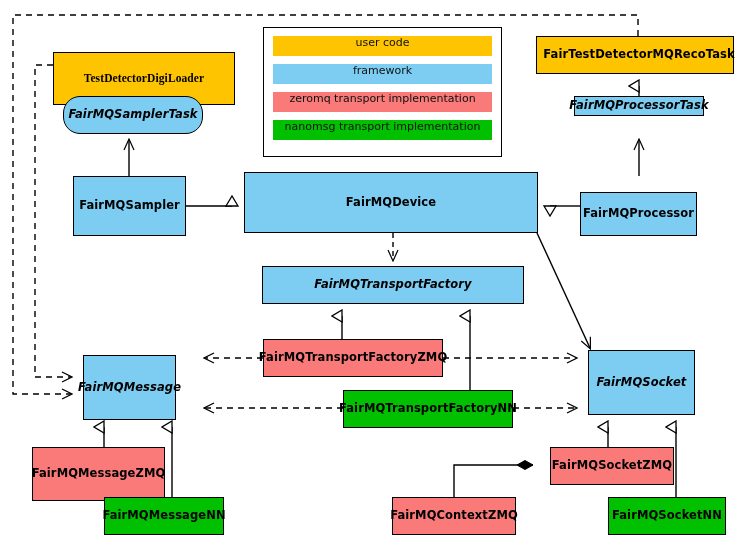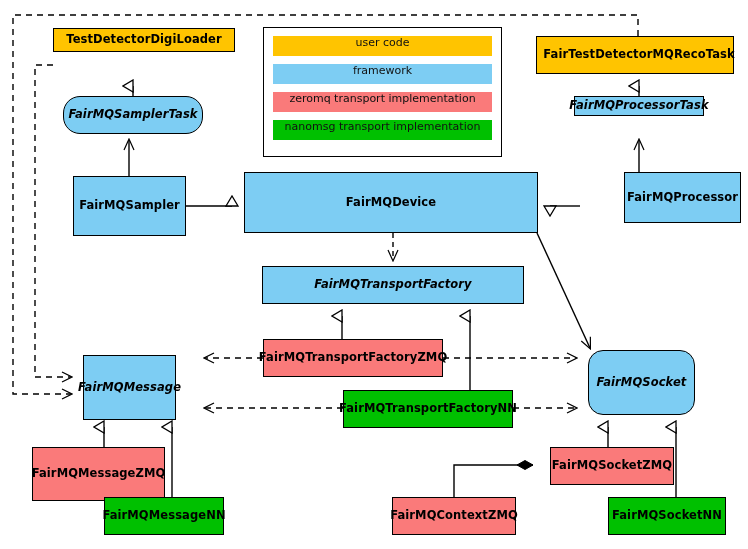--- a/index.html
+++ b/index.html
@@ -140,54 +140,54 @@
     </div>
     <div class="legend-row" style="background:#FA7A7A">
       <span>zeromq transport implementation</span>
     </div>
     <div class="legend-row" style="background:#00C000">
       <span>nanomsg transport implementation</span>
     </div>
   </div>
 
   <div id="nodes-layer">
-      <div class="node c-user" style="left: 53px; top: 28px; width: 182px; height: 24px;">
+      <div class="node c-user" style="left: 53px; top: 52px; width: 182px; height: 53px; font-family: Liberation Serif, serif;">
         <span>TestDetectorDigiLoader</span>
       </div>
       <div class="node c-user" style="left: 536px; top: 36px; width: 198px; height: 38px; padding-left: 8px;">
         <span>FairTestDetectorMQRecoTask</span>
       </div>
       <div class="node c-framework abstract" style="left: 63px; top: 96px; width: 140px; height: 38px; border-radius: 17px;">
         <span>FairMQSamplerTask</span>
       </div>
       <div class="node c-framework abstract" style="left: 574px; top: 96px; width: 130px; height: 20px;">
         <span>FairMQProcessorTask</span>
       </div>
       <div class="node c-framework" style="left: 73px; top: 176px; width: 113px; height: 60px;">
         <span>FairMQSampler</span>
       </div>
       <div class="node c-framework" style="left: 244px; top: 172px; width: 294px; height: 61px;">
         <span>FairMQDevice</span>
       </div>
-      <div class="node c-framework" style="left: 580px; top: 172px; width: 117px; height: 51px; margin-left: 44px;">
+      <div class="node c-framework" style="left: 580px; top: 192px; width: 117px; height: 44px;">
         <span>FairMQProcessor</span>
       </div>
       <div class="node c-framework abstract" style="left: 262px; top: 266px; width: 262px; height: 38px;">
         <span>FairMQTransportFactory</span>
       </div>
       <div class="node c-zmq" style="left: 263px; top: 339px; width: 180px; height: 38px;">
         <span>FairMQTransportFactoryZMQ</span>
       </div>
       <div class="node c-nn" style="left: 343px; top: 390px; width: 170px; height: 38px;">
         <span>FairMQTransportFactoryNN</span>
       </div>
       <div class="node c-framework abstract" style="left: 83px; top: 355px; width: 93px; height: 65px;">
         <span>FairMQMessage</span>
       </div>
-      <div class="node c-framework abstract" style="left: 588px; top: 350px; width: 107px; height: 65px; border-radius: 15px;">
+      <div class="node c-framework abstract" style="left: 588px; top: 350px; width: 107px; height: 65px;">
         <span>FairMQSocket</span>
       </div>
       <div class="node c-zmq" style="left: 32px; top: 447px; width: 133px; height: 54px;">
         <span>FairMQMessageZMQ</span>
       </div>
       <div class="node c-nn" style="left: 104px; top: 497px; width: 120px; height: 38px;">
         <span>FairMQMessageNN</span>
       </div>
       <div class="node c-zmq" style="left: 392px; top: 497px; width: 124px; height: 38px;">
         <span>FairMQContextZMQ</span>

